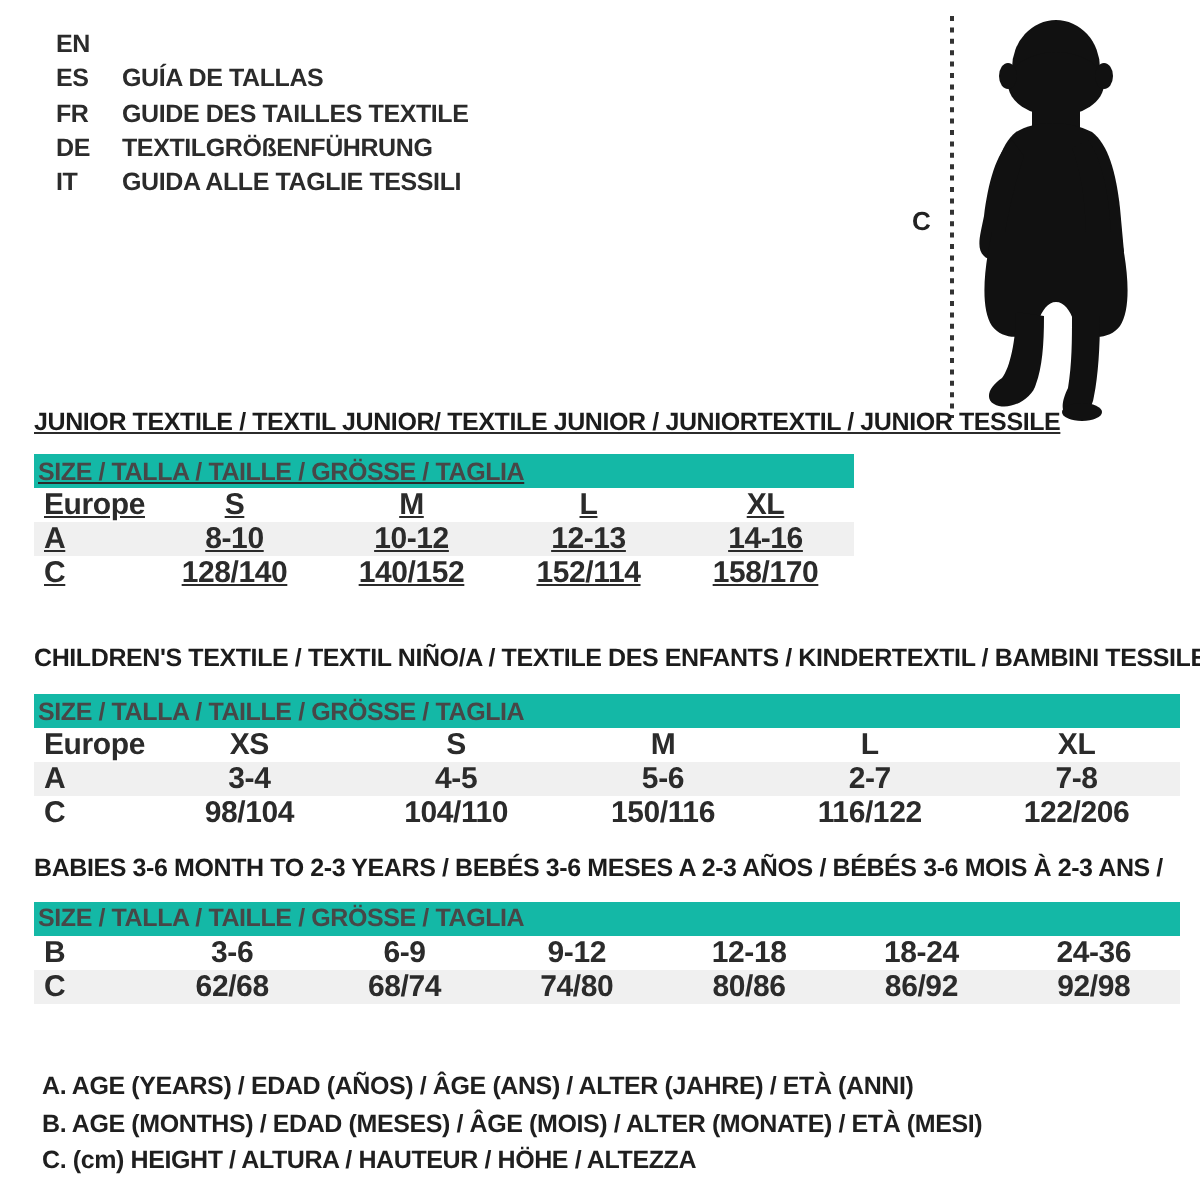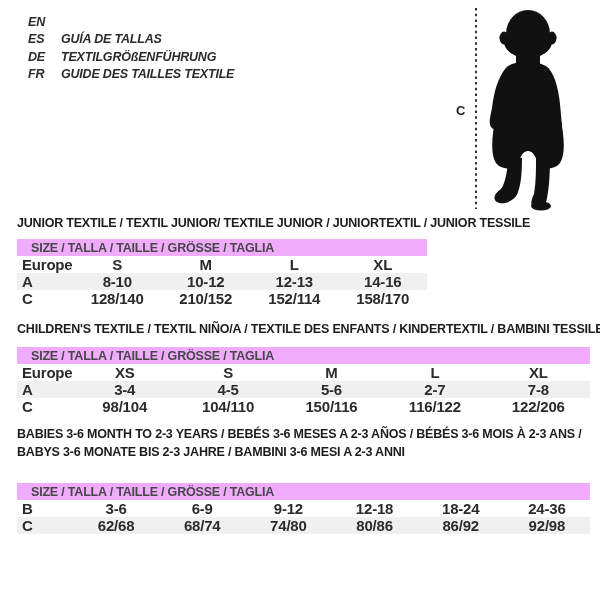--- a/index.html
+++ b/index.html
@@ -5,41 +5,41 @@
   html,body { margin:0; padding:0; }
   body {
     width:600px; height:600px; position:relative; background:#ffffff;
     font-family:"Liberation Sans", sans-serif; font-weight:bold;
     color:#2b2b2b; letter-spacing:-0.2px; overflow:hidden;
   }
   #canvas { position:absolute; inset:0; width:600px; height:600px; }
 
   
   .languages { position:absolute; top:14px; left:28px; font-size:12.5px; line-height:17.3px; }
-  .lang-row { display:flex;font-style:italic; }
+  .lang-row { display:flex; }
   .lang-code { width:33px; flex:0 0 33px; }
 
   
   .figure-svg { position:absolute; left:450px; top:0; width:150px; height:215px; }
   .measure-c { position:absolute; left:456px; top:103px; font-size:13px; color:#222; }
 
   
   .size-section { position:absolute; left:17px; }
-  #sec-junior   { top:216px; width:410px; }
+  #sec-junior   { top:204px; width:410px;text-decoration:underline; }
   #sec-children { top:322px; width:573px; }
   #sec-babies   { top:426px; width:573px; }
   .section-title { font-size:12.5px; line-height:14px; color:#1c1c1c; white-space:nowrap; }
   #sec-babies .section-title { line-height:17.5px; white-space:nowrap; }
   #sec-junior   .section-title { margin-bottom:9px; }
   #sec-children .section-title { margin-bottom:11px; }
-  #sec-babies   .title-wrap { margin-bottom:22px; }
+  #sec-babies   .title-wrap { margin-bottom:7px; }
 
   table { border-collapse:collapse; width:100%; table-layout:fixed; }
   th.bar {
-    background:#f0abfc; height:17px; text-align:left; padding:0 0 0 14px;
+    background:#14b8a6; height:17px; text-align:left; padding:0 0 0 2px;
     font-size:12.5px; font-weight:bold; color:#474747; white-space:nowrap;
   }
   td { height:17px; font-size:15px; font-weight:bold; text-align:center; padding:0; color:#2b2b2b; white-space:nowrap; }
   td.lab { text-align:left; padding-left:5px; }
   tr.alt { background:#f0f0f0; }
   col.labcol { width:56px; }
 
   
   .footnotes { position:absolute; left:21px; top:534px; font-size:12.5px; line-height:18.5px; color:#1f1f1f; }
 </style>
@@ -50,26 +50,30 @@
 
   <div class="languages">
     <div class="lang-row">
       <span class="lang-code">EN</span>
     </div>
     <div class="lang-row">
       <span class="lang-code">ES</span>
       <span class="lang-label">GUÍA DE TALLAS</span>
     </div>
     <div class="lang-row">
+      <span class="lang-code">FR</span>
+      <span class="lang-label">GUIDE DES TAILLES TEXTILE</span>
+    </div>
+    <div class="lang-row">
       <span class="lang-code">DE</span>
       <span class="lang-label">TEXTILGRÖßENFÜHRUNG</span>
     </div>
     <div class="lang-row">
-      <span class="lang-code">FR</span>
-      <span class="lang-label">GUIDE DES TAILLES TEXTILE</span>
+      <span class="lang-code">IT</span>
+      <span class="lang-label">GUIDA ALLE TAGLIE TESSILI</span>
     </div>
   </div>
 
   <svg class="figure-svg" viewBox="0 0 150 215" xmlns="http://www.w3.org/2000/svg">
     <line x1="26" y1="8" x2="26" y2="209" stroke="#333" stroke-width="2" stroke-dasharray="2.5 3.2"></line>
     <g transform="translate(34,8)" fill="#111">
       <ellipse cx="44" cy="26" rx="22" ry="24"></ellipse>
       <ellipse cx="44" cy="34" rx="24" ry="16"></ellipse>
       <ellipse cx="20" cy="30" rx="4.5" ry="6.5"></ellipse>
       <ellipse cx="68" cy="30" rx="4.5" ry="6.5"></ellipse>
@@ -111,21 +115,21 @@
         <tr class="alt">
           <td class="lab">A</td>
           <td>8-10</td>
           <td>10-12</td>
           <td>12-13</td>
           <td>14-16</td>
         </tr>
         <tr>
           <td class="lab">C</td>
           <td>128/140</td>
-          <td>210/152</td>
+          <td>140/152</td>
           <td>152/114</td>
           <td>158/170</td>
         </tr>
       </tbody>
     </table>
   </section>
 
   <section class="size-section" id="sec-children">
     <div class="section-title">CHILDREN'S TEXTILE / TEXTIL NIÑO/A / TEXTILE DES ENFANTS / KINDERTEXTIL / BAMBINI TESSILE</div>
     <table>
@@ -167,21 +171,20 @@
           <td>116/122</td>
           <td>122/206</td>
         </tr>
       </tbody>
     </table>
   </section>
 
   <section class="size-section" id="sec-babies">
     <div class="title-wrap">
       <div class="section-title">BABIES 3-6 MONTH TO 2-3 YEARS / BEBÉS 3-6 MESES A 2-3 AÑOS / BÉBÉS 3-6 MOIS À 2-3 ANS /</div>
-      <div class="section-title">BABYS 3-6 MONATE BIS 2-3 JAHRE / BAMBINI 3-6 MESI A 2-3 ANNI</div>
     </div>
     <table>
       <colgroup>
           <col class="labcol">
           <col>
           <col>
           <col>
           <col>
           <col>
           <col>
@@ -207,14 +210,19 @@
           <td>68/74</td>
           <td>74/80</td>
           <td>80/86</td>
           <td>86/92</td>
           <td>92/98</td>
         </tr>
       </tbody>
     </table>
   </section>
 
+  <div class="footnotes">
+    <div>A. AGE (YEARS) / EDAD (AÑOS) / ÂGE (ANS) / ALTER (JAHRE) / ETÀ (ANNI)</div>
+    <div>B. AGE (MONTHS) / EDAD (MESES) / ÂGE (MOIS) / ALTER (MONATE) / ETÀ (MESI)</div>
+    <div>C. (cm) HEIGHT / ALTURA / HAUTEUR / HÖHE / ALTEZZA</div>
+  </div>
 
 </div>
 
 </body></html>

